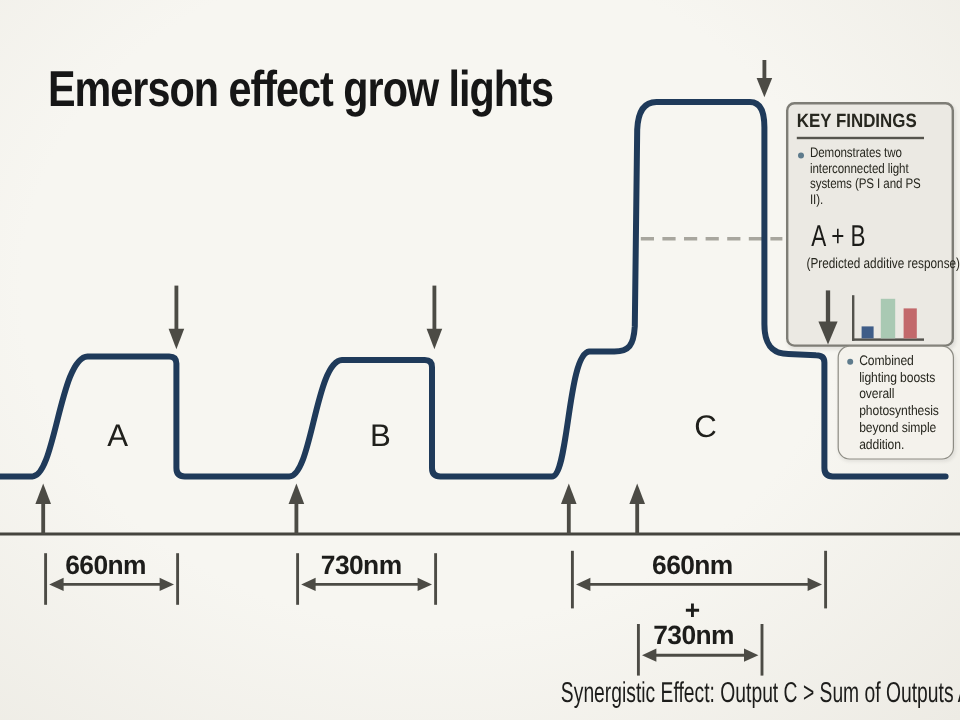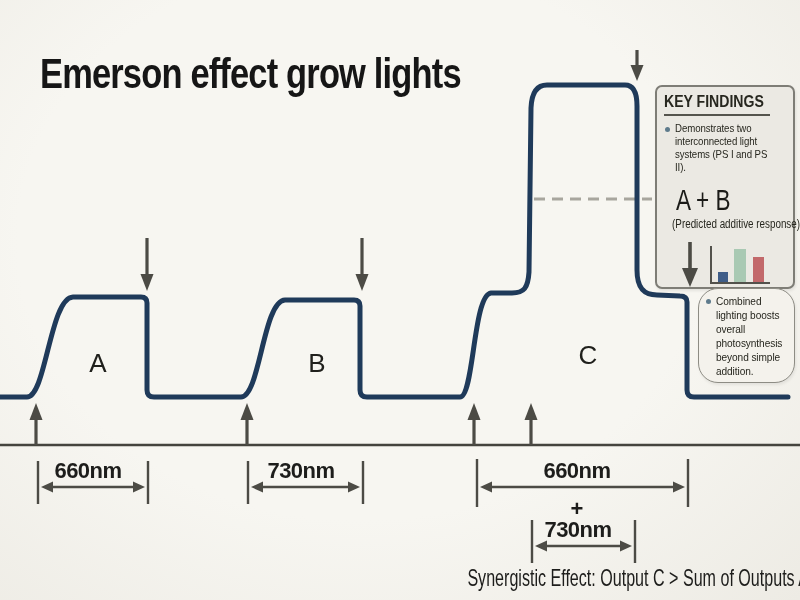--- a/index.html
+++ b/index.html
@@ -25,29 +25,29 @@
     left:655px; top:85px; width:140px; height:204px; box-sizing:border-box;
     background:#ebe9e3; border:2px solid #7e7d76; border-radius:7px;
     padding:6px 7px; color:#27271f; box-shadow:1px 2px 3px rgba(0,0,0,.08);
   }
   .kf-title-wrap { border-bottom:2px solid #55544d; padding-bottom:3px; margin-bottom:6px; width:106px; }
   .kf-title { font-size:16px; font-weight:bold; white-space:nowrap; display:inline-block; transform:scaleX(.88); transform-origin:0 50%; }
   .bullet-row { display:flex; margin-bottom:9px;justify-content:space-between; }
   .bullet-dot { width:5px; height:5px; border-radius:50%; background:#5e7b8c; margin:5px 5px 0 1px; flex:none; }
   .bullet-text { font-size:11.5px; line-height:1.14; white-space:pre-line; letter-spacing:-0.1px;
                  display:inline-block; transform:scaleX(.84); transform-origin:0 0; width:140px; }
-  .ab-label { font-size:30px; color:#1b1b18; margin:2px 0 0 12px; white-space:nowrap; }
+  .ab-label { font-size:25px; color:#1b1b18; margin:2px 0 0 12px; white-space:nowrap; }
   .ab-label .cx { display:inline-block; transform:scaleX(.75); transform-origin:0 50%; }
   .ab-caption { width:150px; margin-left:-6px; text-align:center; font-size:12px; white-space:nowrap; }
   .ab-caption .cx { display:inline-block; transform:scaleX(.82); transform-origin:50% 50%; }
 
   
   .combined-box {
     left:698px; top:288px; width:97px; height:95px; box-sizing:border-box;
-    background:#f4f2ec; border:1.5px solid #8d8c84; border-radius:20px;
+    background:#f4f2ec; border:1.5px solid #8d8c84; border-radius:10px;
     padding:5px 4px 4px 6px; color:#27271f; box-shadow:1px 2px 3px rgba(0,0,0,.07);
   }
   .combined-box .bullet-text { width:105px; transform:scaleX(.88); line-height:1.22; }
 
   
   .mini-chart { left:710px; top:246px; width:58px; height:36px;
     border-left:2px solid #53524c; border-bottom:2px solid #53524c; }
   .mini-bar { position:absolute; bottom:0; }
   .mini-bar.b1 { left:6px;  width:10px; height:10px; background:#3f5d88; }
   .mini-bar.b2 { left:22px; width:12px; height:33px; background:#a9c9b3; }

